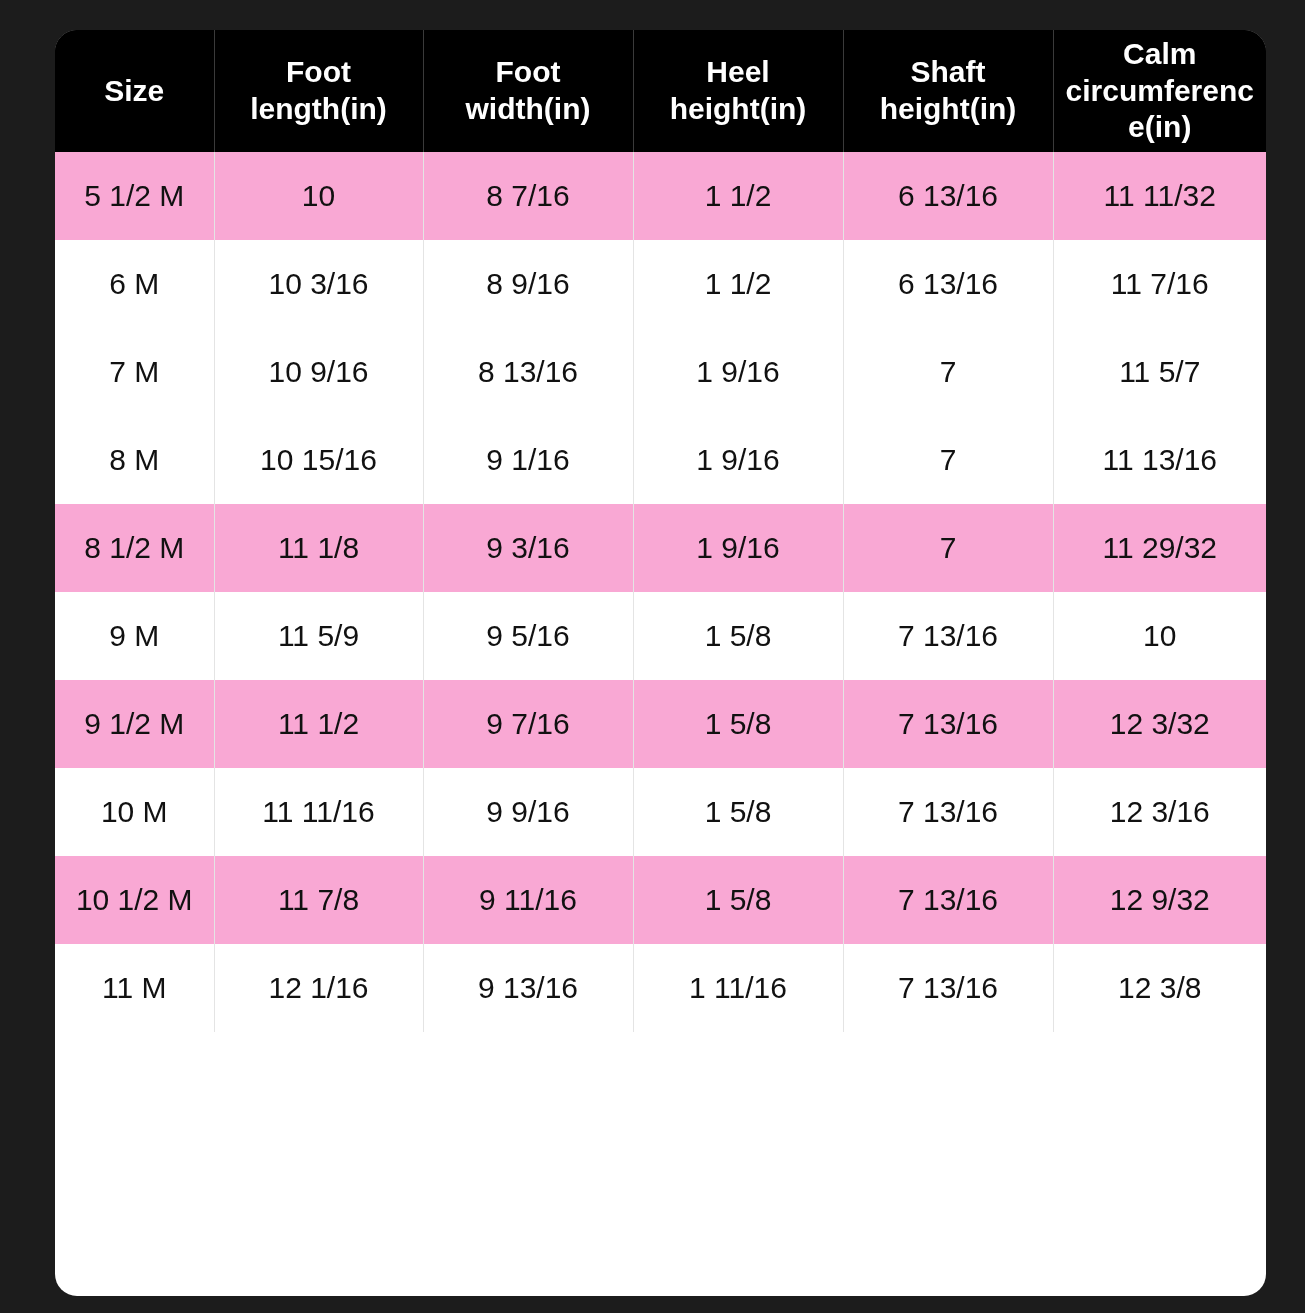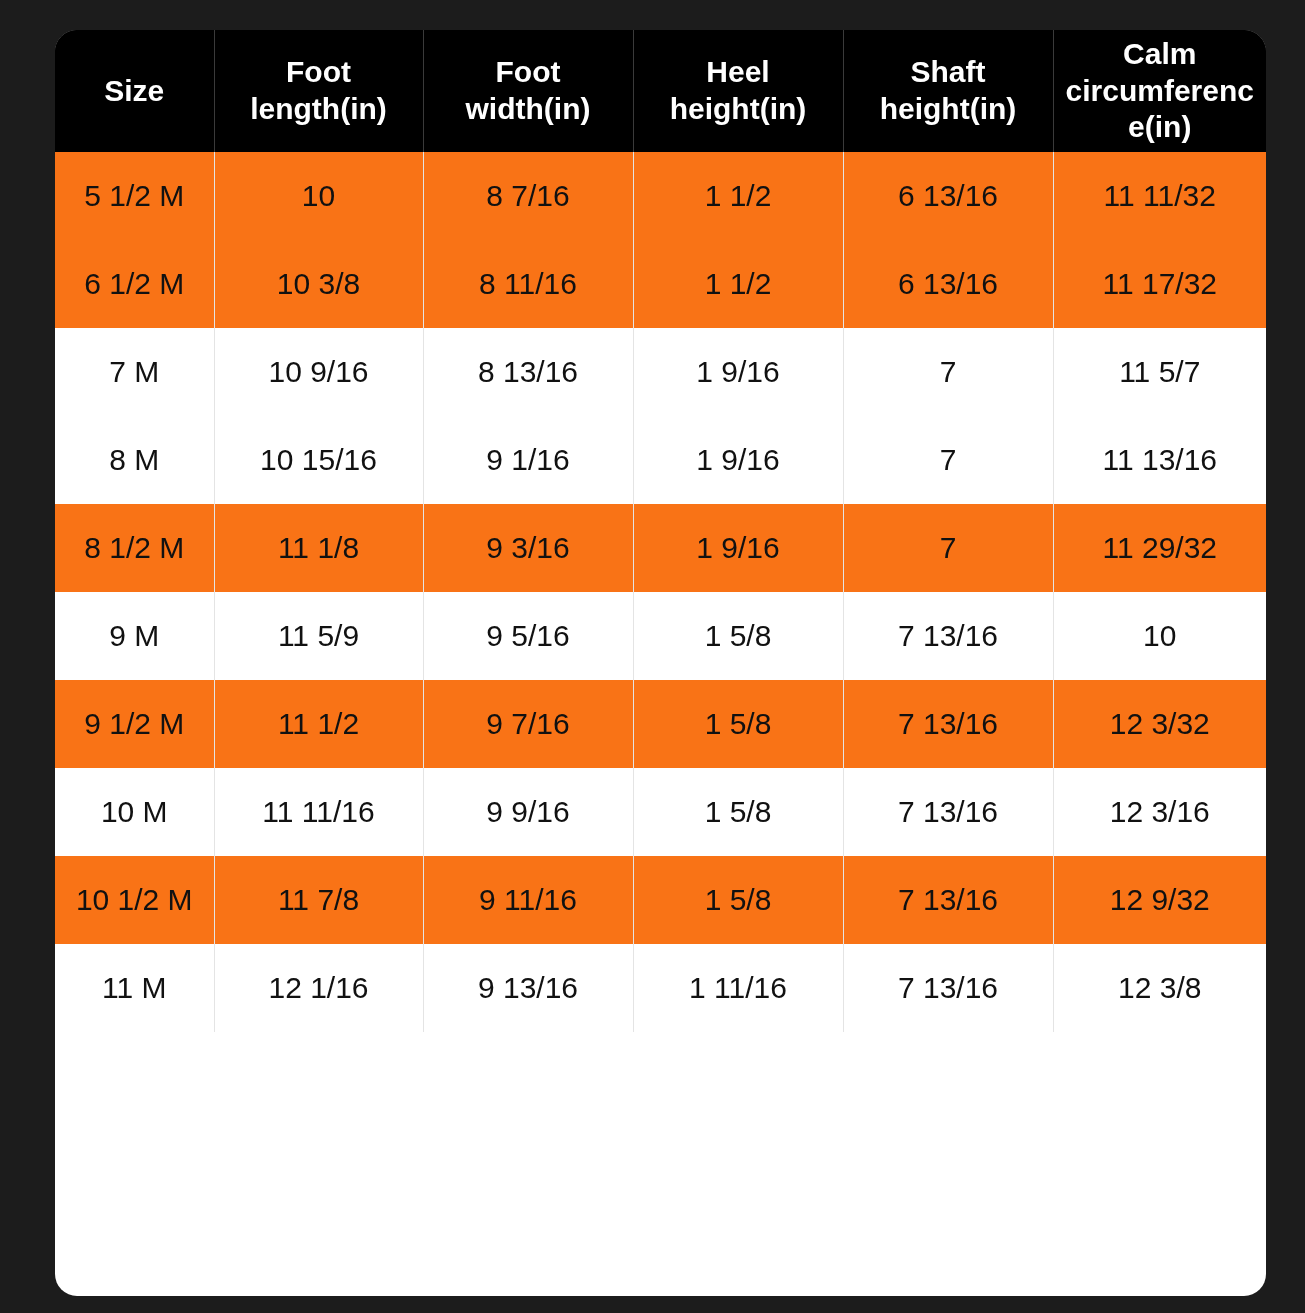--- a/index.html
+++ b/index.html
@@ -83,21 +83,21 @@
     vertical-align: middle;
     padding: 0 4px;
     box-sizing: border-box;
     border-right: 1px solid #e4e4e4;
     white-space: nowrap;
   }
   tbody td:last-child {
     border-right: none;
   }
   tbody tr.row-even td {
-    background: #f97316;
+    background: #f9a8d4;
   }
   tbody tr.row-odd td {
     background: #ffffff;
   }
 </style>
 </head>
 <body>
 
 <div id="page">
 
@@ -126,27 +126,27 @@
 
       <tbody id="table-body">
           <tr class="row-even">
             <td>5 1/2 M</td>
             <td>10</td>
             <td>8 7/16</td>
             <td>1 1/2</td>
             <td>6 13/16</td>
             <td>11 11/32</td>
           </tr>
-          <tr class="row-even">
-            <td>6 1/2 M</td>
-            <td>10 3/8</td>
-            <td>8 11/16</td>
+          <tr class="row-odd">
+            <td>6 M</td>
+            <td>10 3/16</td>
+            <td>8 9/16</td>
             <td>1 1/2</td>
             <td>6 13/16</td>
-            <td>11 17/32</td>
+            <td>11 7/16</td>
           </tr>
           <tr class="row-odd">
             <td>7 M</td>
             <td>10 9/16</td>
             <td>8 13/16</td>
             <td>1 9/16</td>
             <td>7</td>
             <td>11 5/7</td>
           </tr>
           <tr class="row-odd">

